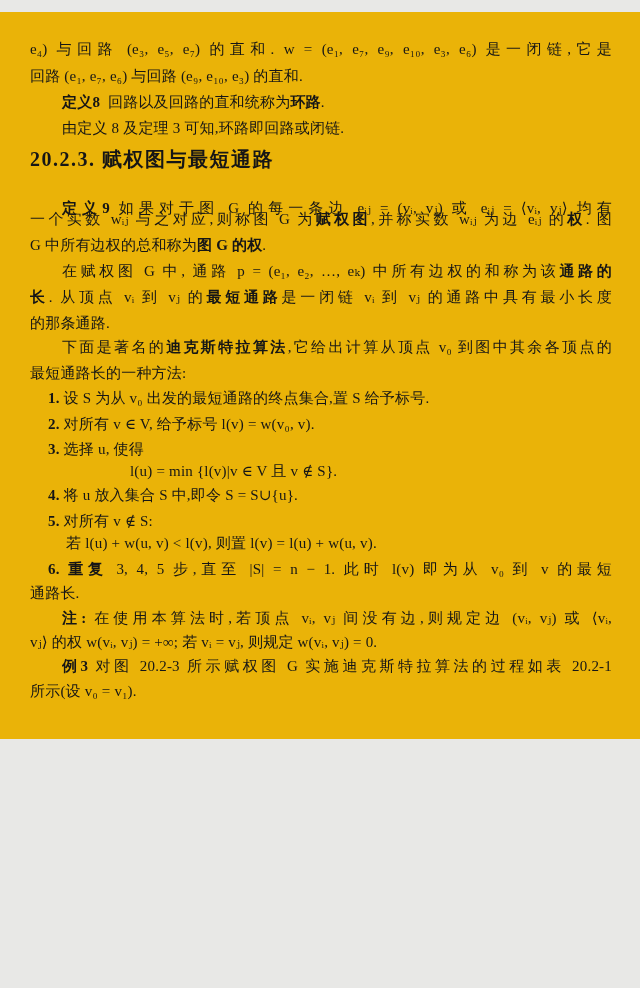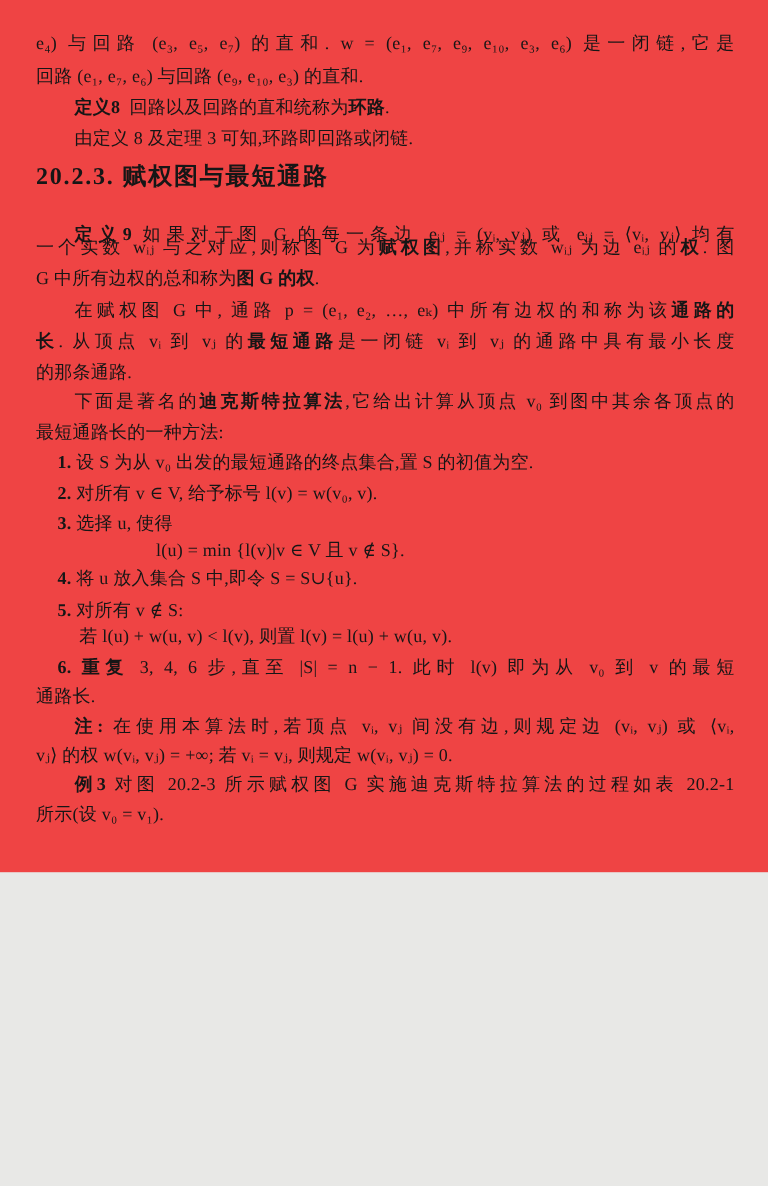--- a/index.html
+++ b/index.html
@@ -1,18 +1,18 @@
 <!DOCTYPE html>
 <html><head>
 <meta charset="utf-8">
 <style>
   html,body { margin:0; padding:0; background:#e8e8e6; }
   .page {
-    position:relative; width:640px; height:727px; margin:0 auto;
-    background:#ef4444; overflow:hidden;
+    position:relative; width:640px; height:727px; margin:12px auto;
+    background:#eab308; overflow:hidden;
     font-family:"Liberation Serif","DejaVu Serif",serif;
     color:#161616;
   }
   .line {
     position:absolute; font-size:15px; line-height:19px;
     letter-spacing:0.2px; white-space:pre;
   }
   .line.j { white-space:normal; text-align:justify; text-align-last:justify; overflow:hidden; height:21px; }
   .line.heading { font-size:20px; font-weight:bold; letter-spacing:1.5px; line-height:24px; }
   .b { font-weight:bold; }
@@ -45,28 +45,28 @@
       <div class="line" style="top: 107px; left: 62px;"><span>由定义 8 及定理 3 可知,环路即回路或闭链.</span></div>
       <div class="line heading" style="top: 135px; left: 30px;"><span class="b">20.2.3. 赋权图与最短通路</span></div>
       <div class="line j" style="top: 187px; left: 62px; width: 550px;"><span class="b">定义9</span><span>  如果对于图 G 的每一条边 eᵢⱼ = (vᵢ, vⱼ) 或 eᵢⱼ = ⟨vᵢ, vⱼ⟩ 均有</span></div>
       <div class="line j" style="top: 198px; left: 30px; width: 582px;"><span>一个实数 wᵢⱼ 与之对应,则称图 G 为</span><span class="b">赋权图</span><span>,并称实数 wᵢⱼ 为边 eᵢⱼ 的</span><span class="b">权</span><span>.  图</span></div>
       <div class="line" style="top: 224px; left: 30px;"><span>G 中所有边权的总和称为</span><span class="b">图 G 的权</span><span>.</span></div>
       <div class="line j" style="top: 250px; left: 62px; width: 550px;"><span>在赋权图 G 中, 通路 p = (e₁, e₂, …, eₖ) 中所有边权的和称为该</span><span class="b">通路的</span></div>
       <div class="line j" style="top: 276px; left: 30px; width: 582px;"><span class="b">长</span><span>. 从顶点 vᵢ 到 vⱼ 的</span><span class="b">最短通路</span><span>是一闭链 vᵢ 到 vⱼ 的通路中具有最小长度</span></div>
       <div class="line" style="top: 302px; left: 30px;"><span>的那条通路.</span></div>
       <div class="line j" style="top: 326px; left: 62px; width: 550px;"><span>下面是著名的</span><span class="b">迪克斯特拉算法</span><span>,它给出计算从顶点 v₀ 到图中其余各顶点的</span></div>
       <div class="line" style="top: 352px; left: 30px;"><span>最短通路长的一种方法:</span></div>
-      <div class="line" style="top: 377px; left: 48px;"><span class="b">1.</span><span> 设 S 为从 v₀ 出发的最短通路的终点集合,置 S 的初值为空.</span></div>
+      <div class="line" style="top: 377px; left: 48px;"><span class="b">1.</span><span> 设 S 为从 v₀ 出发的最短通路的终点集合,置 S 给予标号.</span></div>
       <div class="line" style="top: 403px; left: 48px;"><span class="b">2.</span><span> 对所有 v ∈ V, 给予标号 l(v) = w(v₀, v).</span></div>
       <div class="line" style="top: 428px; left: 48px;"><span class="b">3.</span><span> 选择 u, 使得</span></div>
       <div class="line" style="top: 450px; left: 130px;"><span>l(u) = min {l(v)|v ∈ V 且 v ∉ S}.</span></div>
       <div class="line" style="top: 474px; left: 48px;"><span class="b">4.</span><span> 将 u 放入集合 S 中,即令 S = S∪{u}.</span></div>
       <div class="line" style="top: 500px; left: 48px;"><span class="b">5.</span><span> 对所有 v ∉ S:</span></div>
       <div class="line" style="top: 522px; left: 66px;"><span>若 l(u) + w(u, v) &lt; l(v), 则置 l(v) = l(u) + w(u, v).</span></div>
-      <div class="line j" style="top: 548px; left: 48px; width: 564px;"><span class="b">6.</span><span> </span><span class="b">重复</span><span> 3, 4, 6 步,直至 |S| = n − 1. 此时 l(v) 即为从 v₀ 到 v 的最短</span></div>
+      <div class="line j" style="top: 548px; left: 48px; width: 564px;"><span class="b">6.</span><span> </span><span class="b">重复</span><span> 3, 4, 5 步,直至 |S| = n − 1. 此时 l(v) 即为从 v₀ 到 v 的最短</span></div>
       <div class="line" style="top: 572px; left: 30px;"><span>通路长.</span></div>
       <div class="line j" style="top: 597px; left: 62px; width: 550px;"><span class="b">注:</span><span> 在使用本算法时,若顶点 vᵢ, vⱼ 间没有边,则规定边 (vᵢ, vⱼ) 或 ⟨vᵢ,</span></div>
       <div class="line" style="top: 621px; left: 30px;"><span>vⱼ⟩ 的权 w(vᵢ, vⱼ) = +∞; 若 vᵢ = vⱼ, 则规定 w(vᵢ, vⱼ) = 0.</span></div>
       <div class="line j" style="top: 645px; left: 62px; width: 550px;"><span class="b">例3</span><span> 对图 20.2-3 所示赋权图 G 实施迪克斯特拉算法的过程如表 20.2-1</span></div>
       <div class="line" style="top: 670px; left: 30px;"><span>所示(设 v₀ = v₁).</span></div>
     </div>
 
   <div class="figure">
     <svg id="graph-svg" width="640" height="215" viewBox="0 0 640 215">
         <line x1="128" y1="121" x2="198" y2="66" class="edge"></line>

